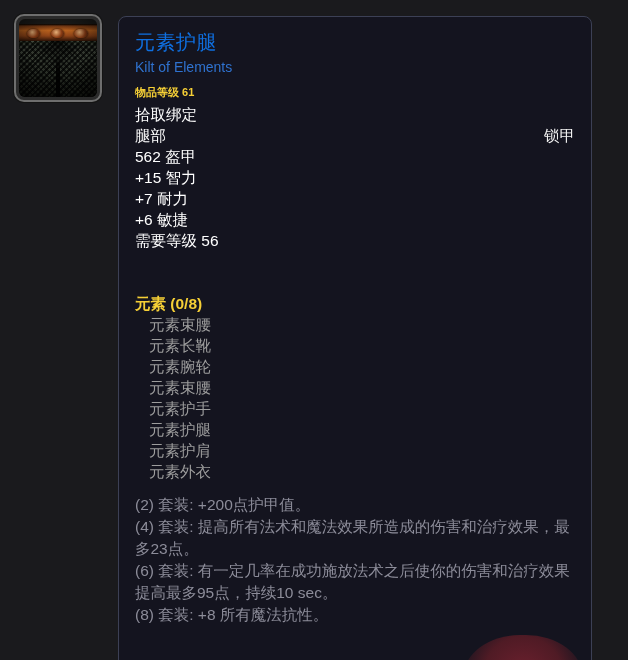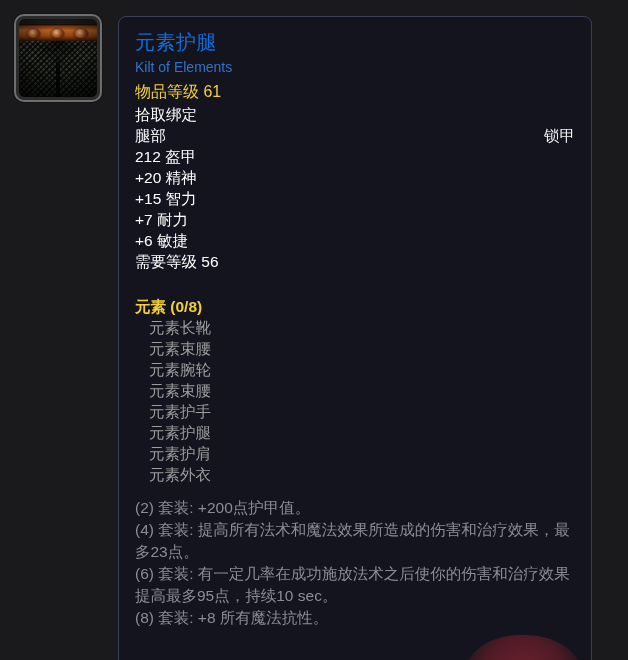--- a/index.html
+++ b/index.html
@@ -127,39 +127,39 @@
     font-weight: 400;
     letter-spacing: .5px;
   }
   .name-en {
     color: #2f72cf;
     font-size: 14px;
     line-height: 25px;
   }
   .ilvl {
     color: #f5cf36;
-    font-weight: normal;
-    font-size: 16px;
+    font-weight: bold;
+    font-size: 11px;
     line-height: 24px;
   }
   .bold-white { color: #ffffff; font-weight: normal; }
   .slot-row {
     display: flex;
     justify-content: space-between;
     align-items: center;
   }
   .slot-row .armor-type { color: #f2f2f2; }
 
   .spacer-sm { height: 12px; }
   .spacer-md { height: 22px; }
 
   .set-header {
     color: #f5cf36;
     font-weight: bold;
-    margin-top: 2px;
+    margin-top: 20px;
   }
   .set-piece {
     color: #9d9d9d;
     padding-left: 14px;
     line-height: 21px;
   }
   .set-bonus {
     color: #8c8c99;
     line-height: 22px;
   }
@@ -188,34 +188,33 @@
     <div class="line name-cn">元素护腿</div>
     <div class="line name-en">Kilt of Elements</div>
     <div class="line ilvl">物品等级 61</div>
     <div class="line bold-white">拾取绑定</div>
 
     <div class="slot-row">
       <span class="line bold-white">腿部</span>
       <span class="line armor-type">锁甲</span>
     </div>
 
-    <div class="line bold-white">212 盔甲</div>
-
-    <div class="line bold-white">+20 精神</div>
+    <div class="line bold-white">562 盔甲</div>
+
     <div class="line bold-white">+15 智力</div>
     <div class="line bold-white">+7 耐力</div>
     <div class="line bold-white">+6 敏捷</div>
 
     <div class="line bold-white">需要等级 56</div>
 
     <div class="spacer-md"></div>
 
     <div class="line set-header">元素 (0/8)</div>
+    <div class="line set-piece">元素束腰</div>
     <div class="line set-piece">元素长靴</div>
-    <div class="line set-piece">元素束腰</div>
     <div class="line set-piece">元素腕轮</div>
     <div class="line set-piece">元素束腰</div>
     <div class="line set-piece">元素护手</div>
     <div class="line set-piece">元素护腿</div>
     <div class="line set-piece">元素护肩</div>
     <div class="line set-piece">元素外衣</div>
 
     <div class="spacer-sm"></div>
 
     <div class="line set-bonus">(2) 套装: +200点护甲值。</div>

